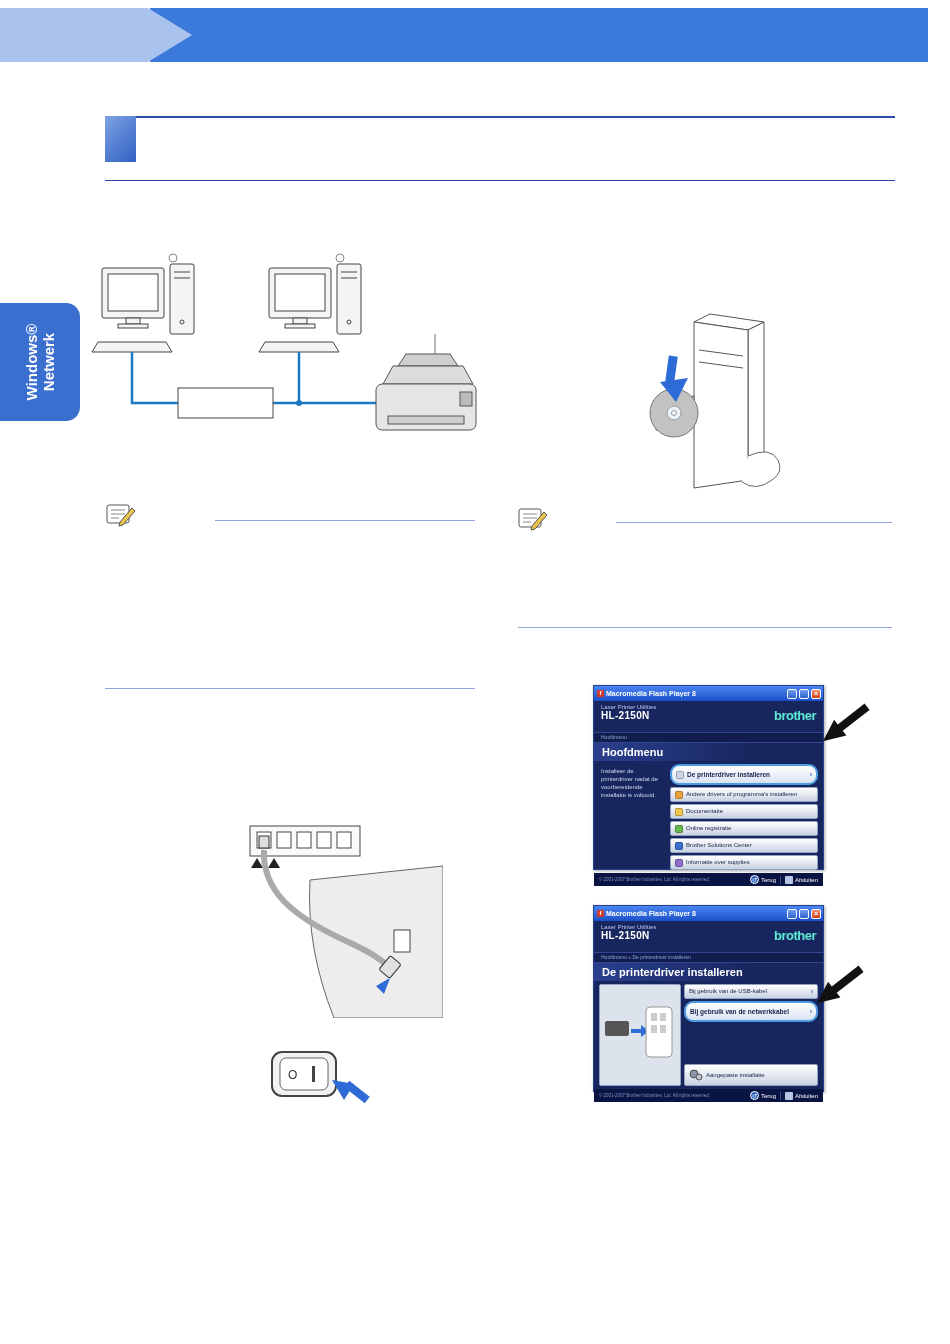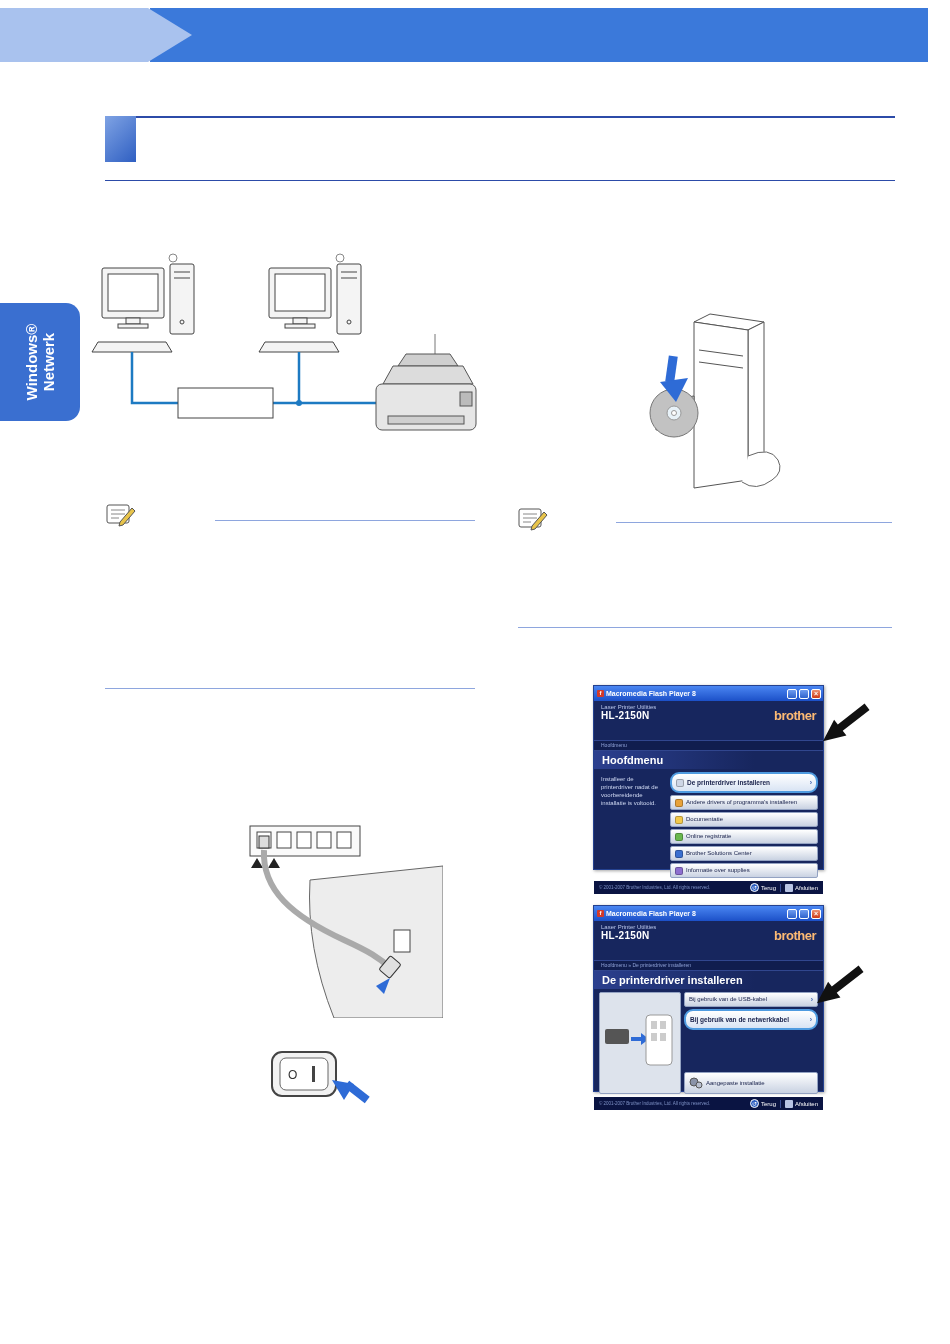--- a/index.html
+++ b/index.html
@@ -29,24 +29,24 @@
   .fw-tb{flex:0 0 15px;background:linear-gradient(#4a86f2,#1c50c8);display:flex;
     align-items:center;padding:0 2px 0 3px;gap:2px;}
   .fw-tb-icon{width:7px;height:7px;background:#d33a2a;border-radius:1px;color:#fff;
     font-size:6px;line-height:7px;text-align:center;font-weight:bold;}
   .fw-tb-title{flex:1;color:#fff;font-size:7px;font-weight:bold;white-space:nowrap;overflow:hidden;}
   .fw-btn{width:10px;height:10px;border:1px solid #fff;border-radius:2px;
     background:linear-gradient(#6f9cf0,#2f62cc);box-sizing:border-box;}
   .fw-btn.close{background:linear-gradient(#ef9070,#cf3b16);color:#fff;font-size:7px;
     line-height:8px;text-align:center;font-weight:bold;}
   .fw-hd{display:flex;justify-content:space-between;align-items:flex-start;
-    padding:3px 7px 12px 7px;flex:0 0 24px;}
+    padding:3px 7px 4px 7px;flex:0 0 24px;}
   .fw-series{font-size:6px;color:#b9c6ea;}
   .fw-model{font-size:10px;color:#fff;font-weight:bold;letter-spacing:.3px;}
-  .fw-brand{font-size:13px;color:#fdba74;font-weight:bold;letter-spacing:-.5px;padding-top:4px;}
+  .fw-brand{font-size:13px;color:#5eead4;font-weight:bold;letter-spacing:-.5px;padding-top:4px;}
   .fw-bc{flex:0 0 9px;background:#101d4e;border-top:1px solid #31468e;border-bottom:1px solid #31468e;
     color:#8fa2d6;font-size:5px;line-height:9px;padding-left:7px;white-space:nowrap;overflow:hidden;}
   .fw-sect{flex:0 0 18px;display:flex;align-items:center;padding-left:8px;
     background:linear-gradient(90deg,#2b3f8e,#17265e 70%);color:#fff;font-weight:bold;font-size:11px;}
   .fw-main{flex:1;display:flex;gap:3px;padding:3px 5px;}
   .fw-intro{width:64px;font-size:6px;line-height:8px;color:#cfd8f2;padding:3px 2px 0 2px;}
   .fw-menu{flex:1;display:flex;flex-direction:column;gap:2px;}
   .mi{flex:0 0 13px;display:flex;align-items:center;gap:3px;padding:0 4px;
     background:linear-gradient(#ffffff,#c9d2e2);border:1px solid #93a2c2;border-radius:2px;
     font-size:6px;color:#17204a;}

